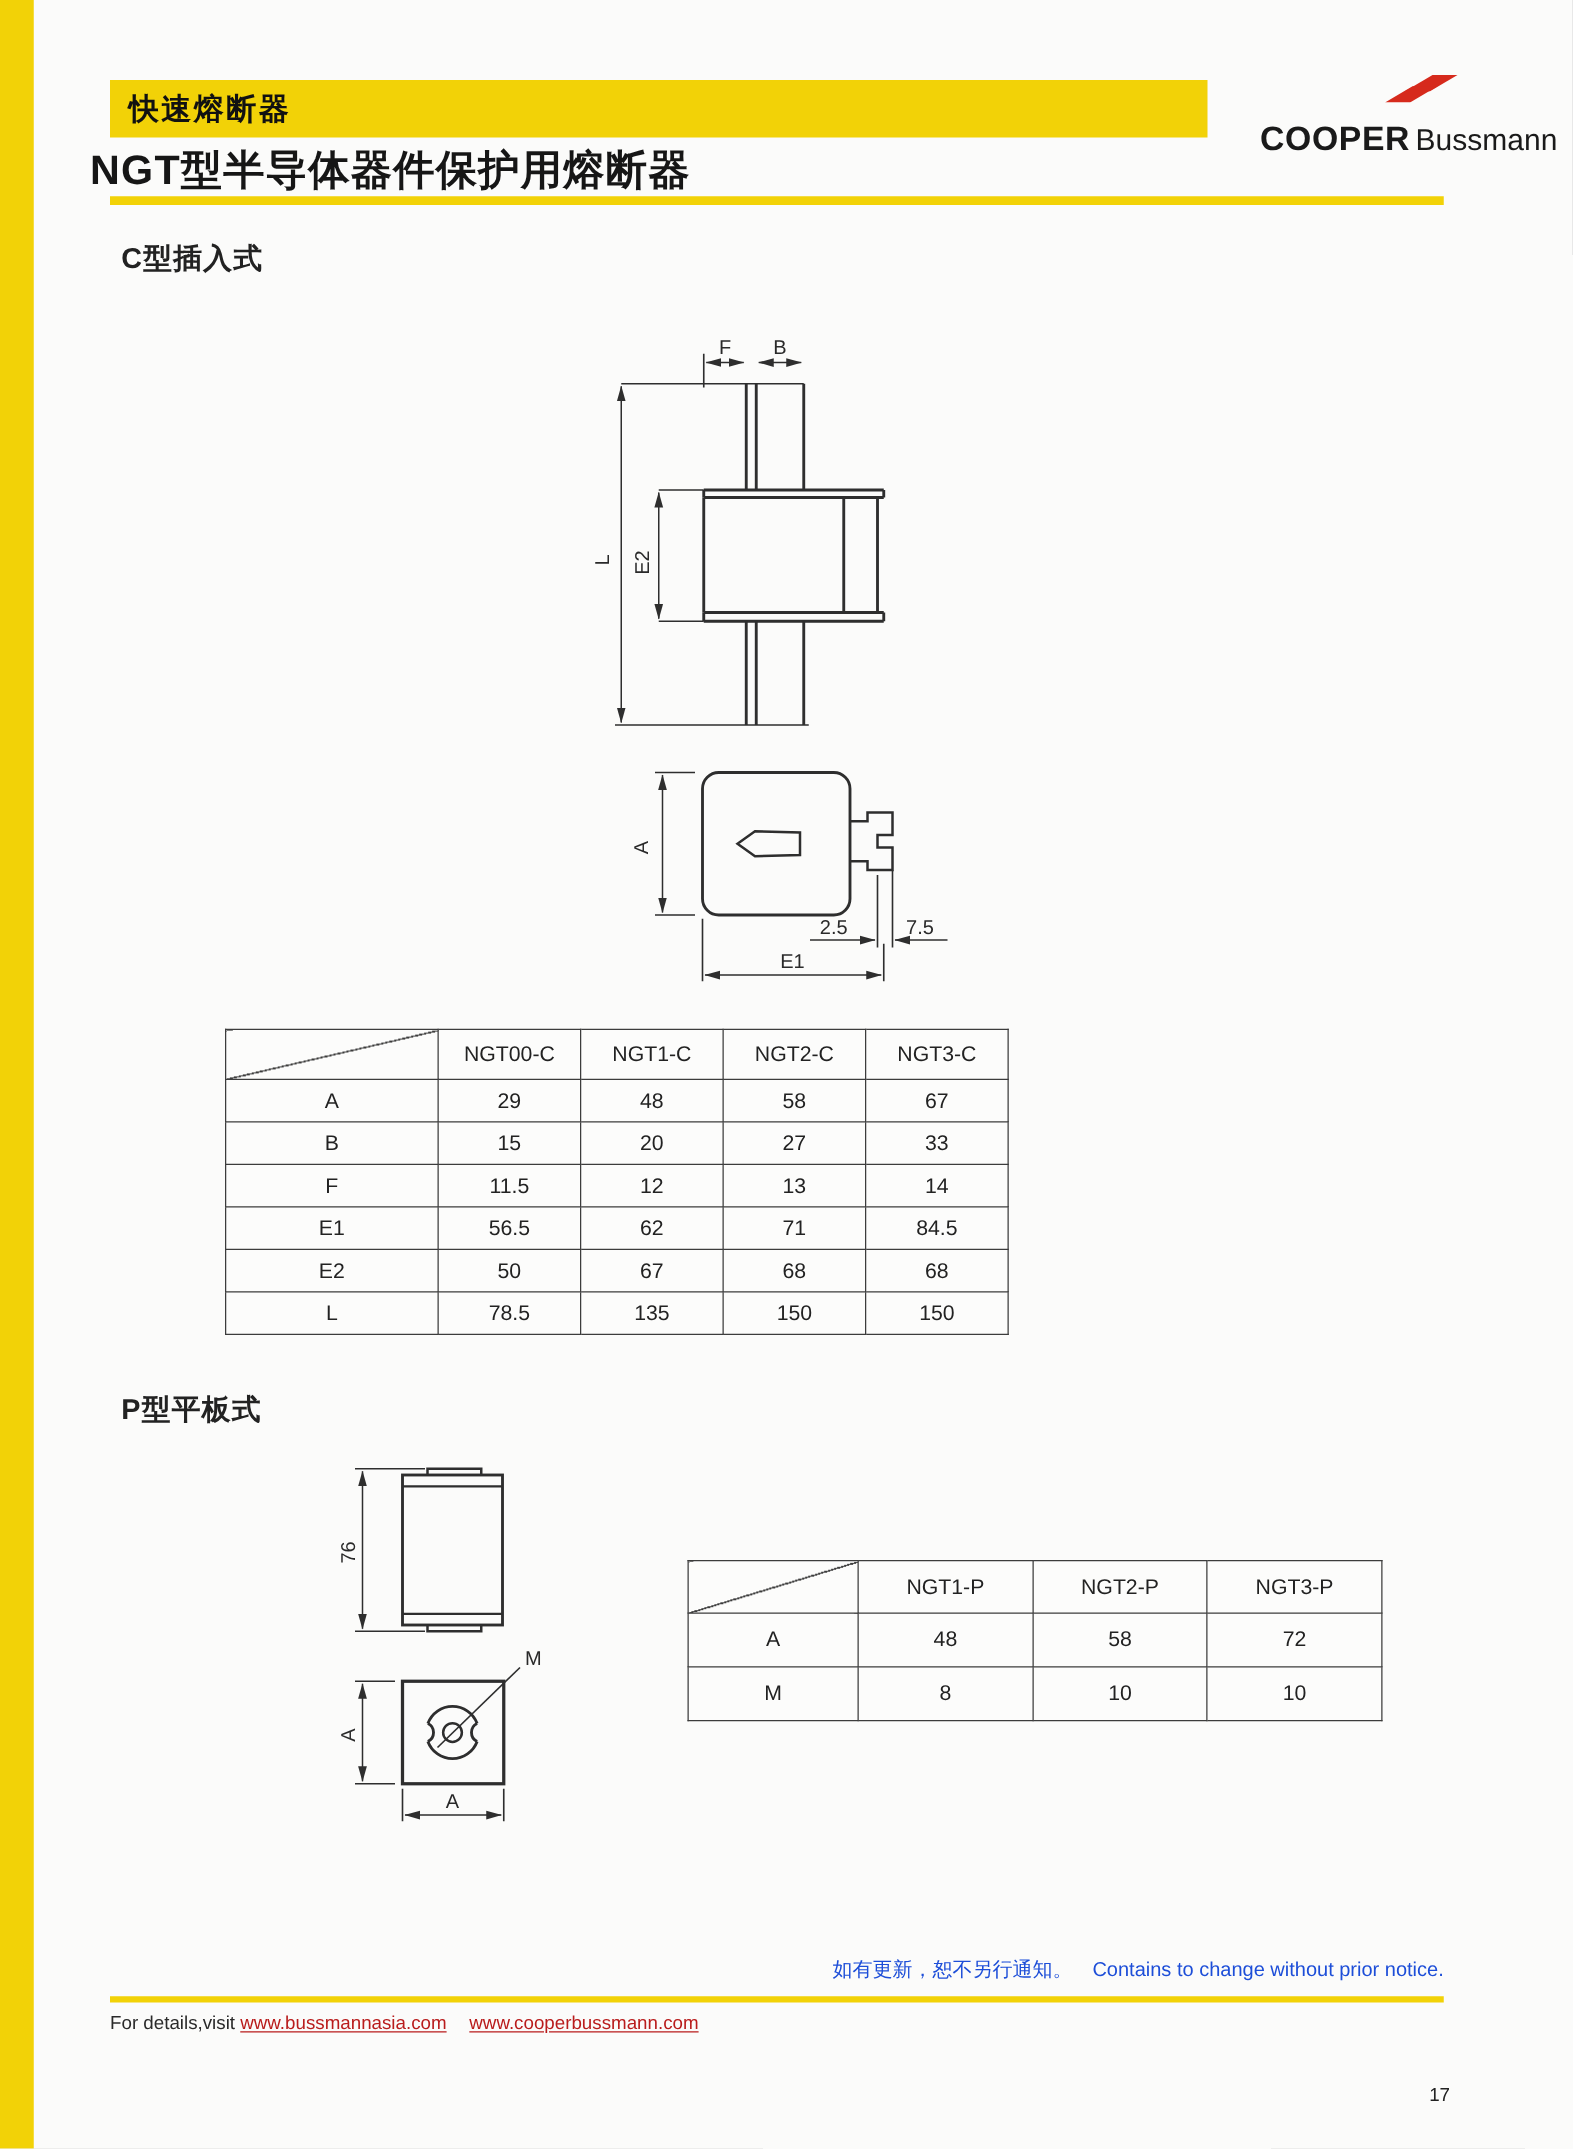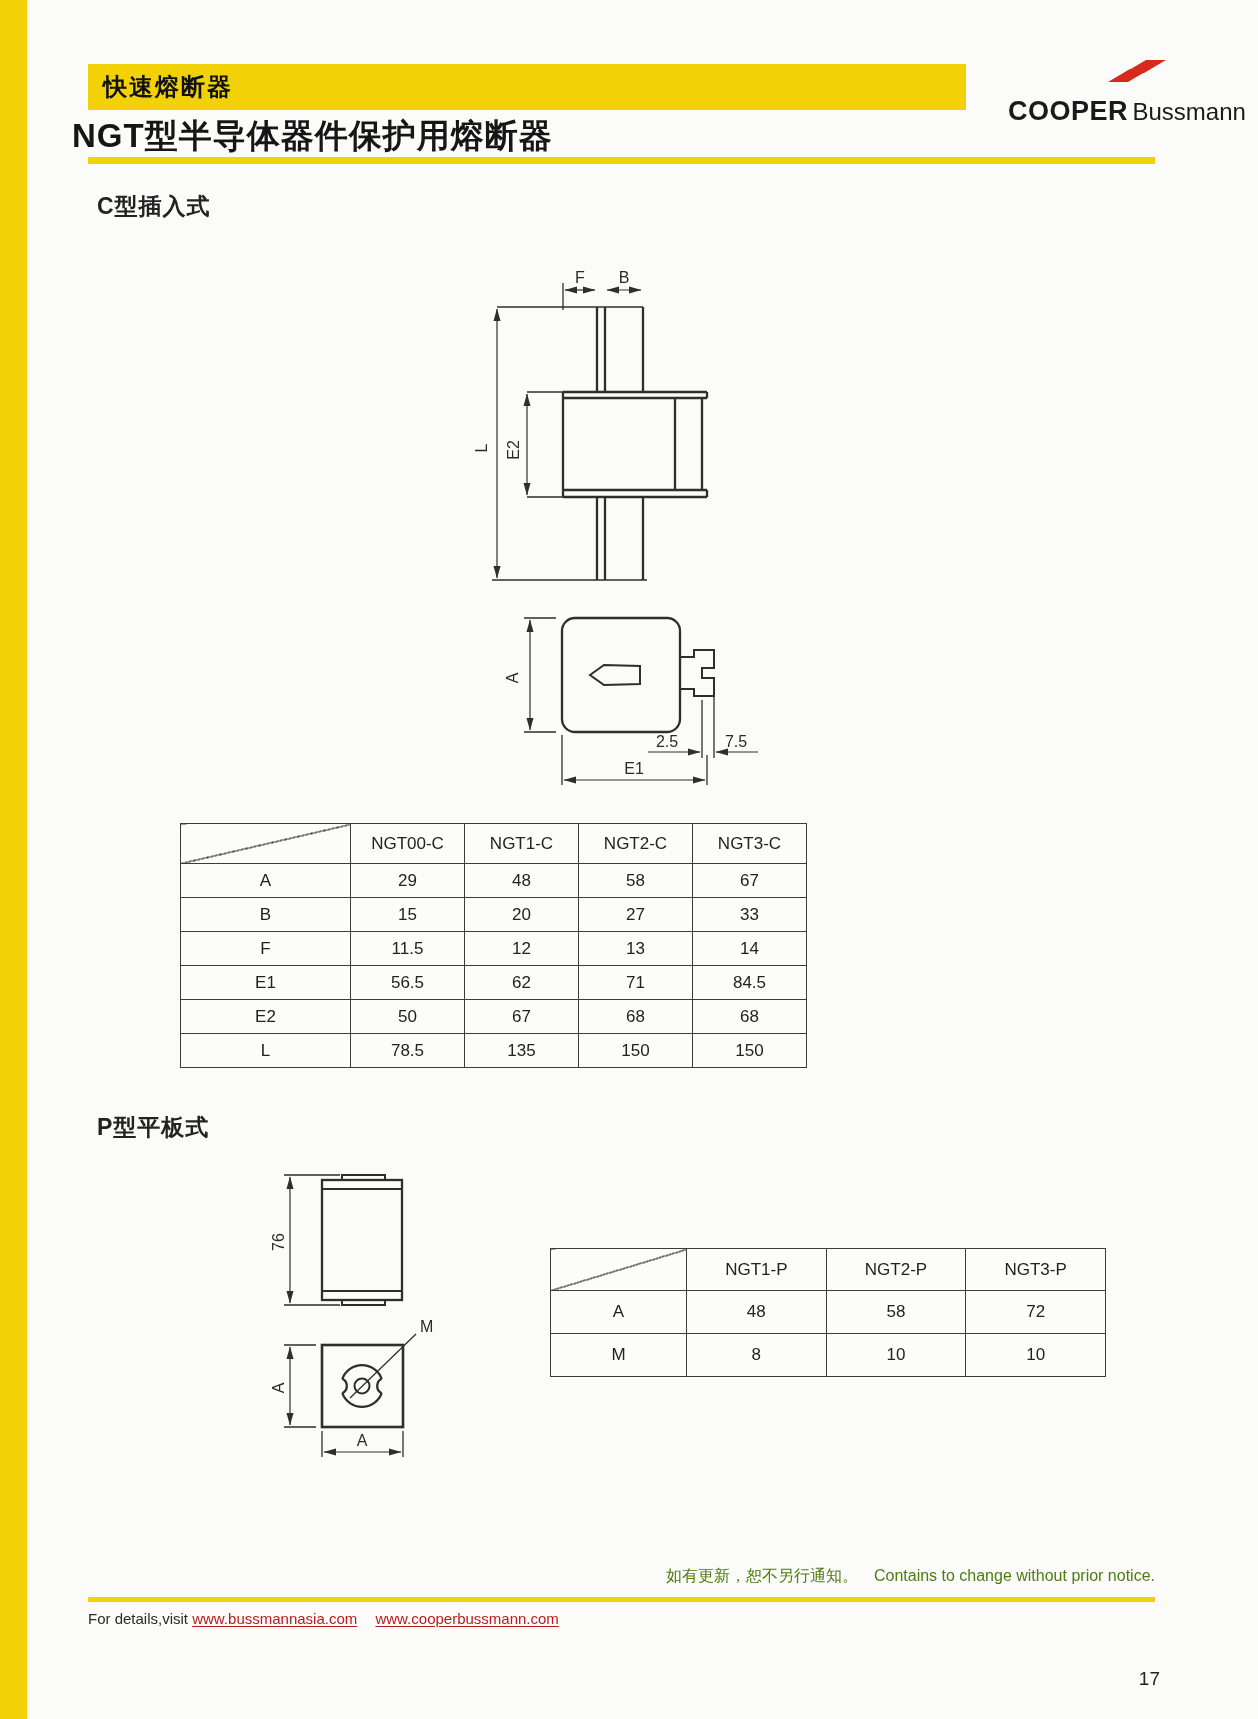--- a/index.html
+++ b/index.html
@@ -49,25 +49,25 @@
   #table-c tbody tr { height:34px; }
   #table-c th:first-child { width:170px; }
   #table-p { left:550px; top:1248px; width:556px; }
   #table-p thead tr { height:42px; }
   #table-p tbody tr { height:43px; }
   #table-p th:first-child { width:136px; }
   .diag { background:
       linear-gradient(to bottom right, rgba(0,0,0,0) 49.2%, #3c3c3c 49.2%, #3c3c3c 50.8%, rgba(0,0,0,0) 50.8%),
       #fcfcfb !important; }
 
-  .notice { position:absolute; right:103px; top:1566px; font-size:16px; color:#4d7c0f; white-space:nowrap; }
+  .notice { position:absolute; right:103px; top:1566px; font-size:16px; color:#1d4ed8; white-space:nowrap; }
   .notice .en { margin-left:16px; }
   .footer-links { position:absolute; left:88px; top:1607px; font-size:15px; color:#2a2a2a; line-height:23px; }
   .footer-links a { color:#b91c1c; text-decoration:underline; text-underline-offset:2px; margin-right:14px; }
-  .page-number { position:absolute; right:98px; top:1668px; font-size:19px; color:#222; }
+  .page-number { position:absolute; right:98px; top:1668px; font-size:15px; color:#222; }
 </style>
 </head>
 <body>
 
 <div class="page">
 
   <svg width="0" height="0" style="position:absolute" aria-hidden="true">
     <defs>
       <marker id="arr" markerUnits="userSpaceOnUse" markerWidth="13" markerHeight="10" refX="12" refY="4.5" orient="auto-start-reverse">
         <path d="M0,1 L12.5,4.5 L0,8 Z" fill="#2e2e2e" stroke="none"></path>

